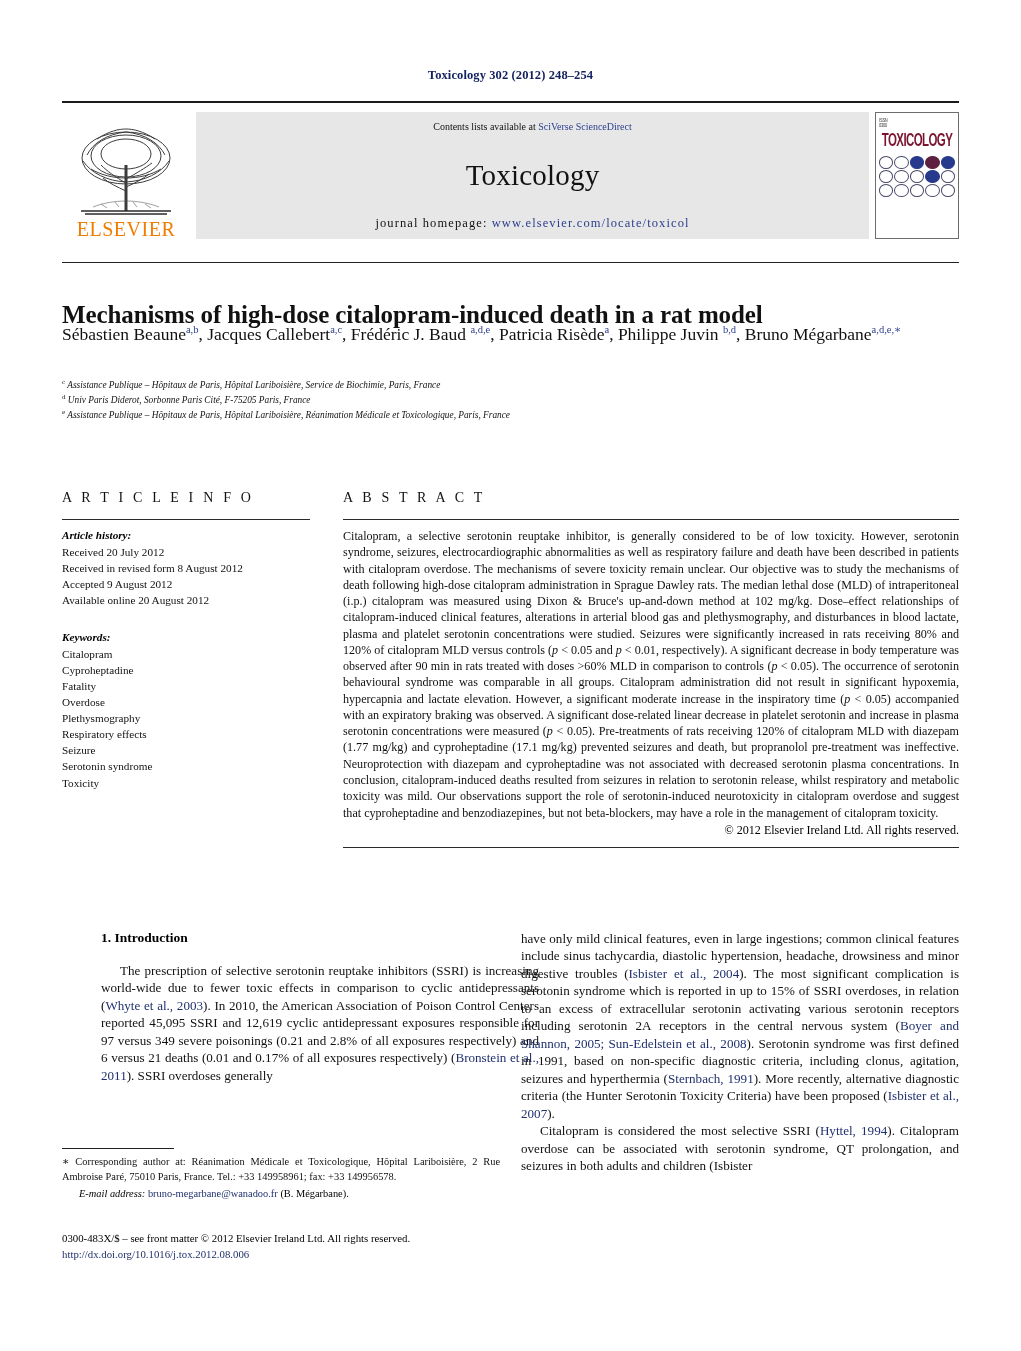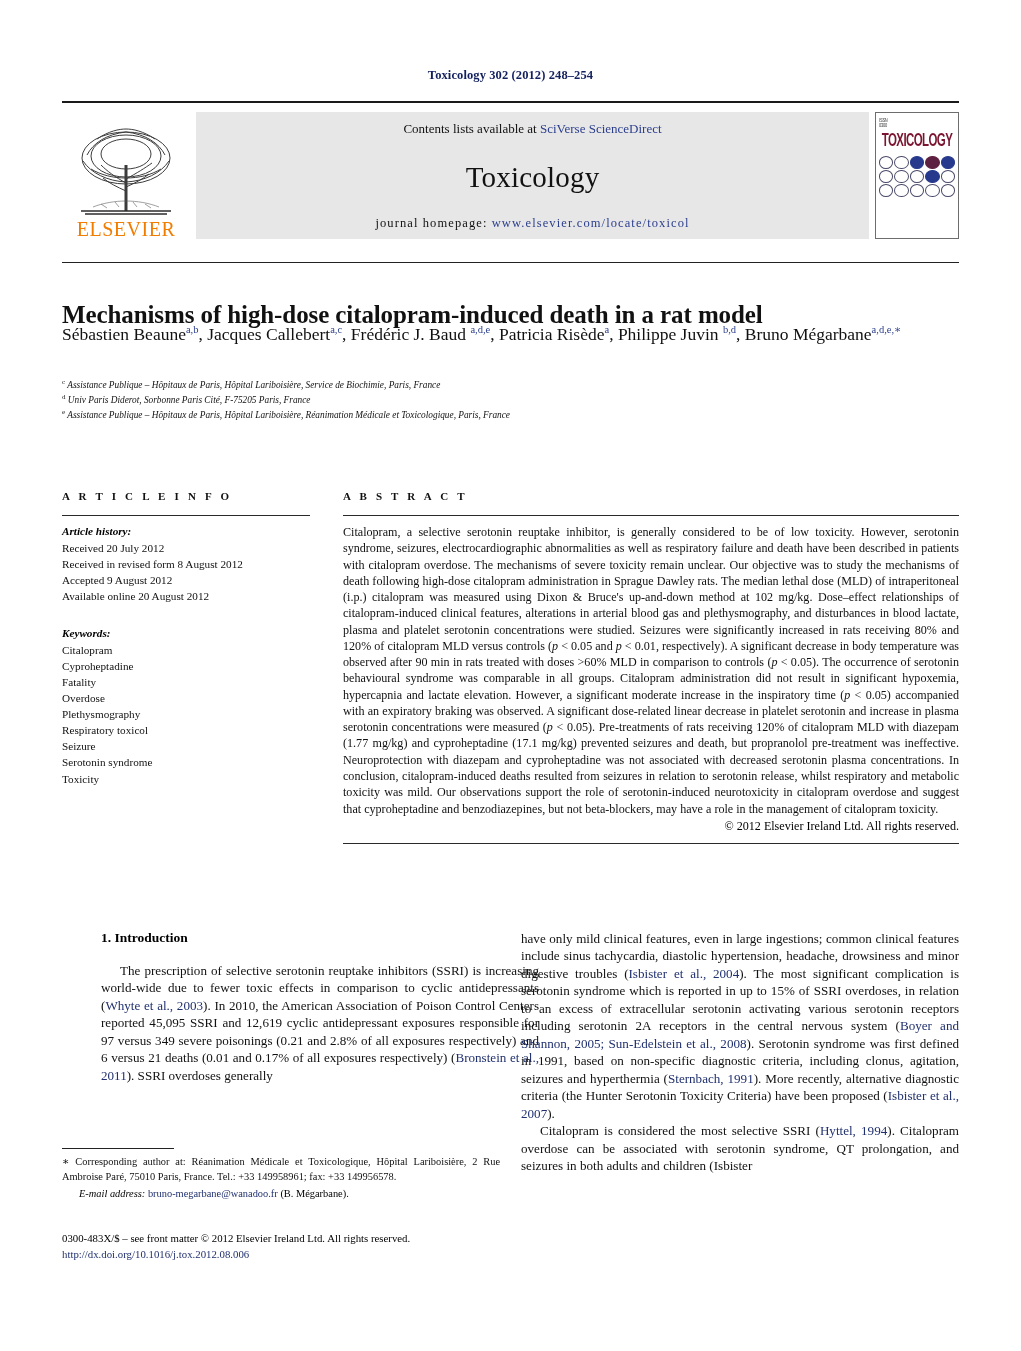--- a/index.html
+++ b/index.html
@@ -69,21 +69,21 @@
     margin-left: 6px;
     margin-right: 6px;
     text-align: center;
     padding: 9px 0 8px 0;
     display: flex;
     flex-direction: column;
     justify-content: space-between;
     min-height: 110px;
   }
   .contents-line {
-    font-size: 13px;
+    font-size: 10px;
     color: #111;
   }
   .contents-line .sd {
     color: #2b3e8c;
   }
   .journal-name {
     font-size: 29px;
     font-family: "Liberation Serif", serif;
     color: #111;
     letter-spacing: 0.2px;
@@ -208,22 +208,22 @@
     width: 248px;
   }
   .abs-col {
     position: absolute;
     top: 490px;
     left: 343px;
     width: 616px;
   }
   .sec-head {
     font-family: "Liberation Serif", serif;
-    font-weight: bold;
-    font-size: 11px;
+    font-weight: normal;
+    font-size: 14px;
     letter-spacing: 3.2px;
     color: #111;
     margin-bottom: 13px;
   }
   .hr-thin {
     border-top: 1px solid #2a2a2a;
     margin-bottom: 8px;
   }
   .hist-head {
     font-style: italic;
@@ -429,21 +429,21 @@
         <div class="hist-line">Accepted 9 August 2012</div>
         <div class="hist-line">Available online 20 August 2012</div>
       </div>
     <div class="kw-head">Keywords:</div>
     <div id="keywords-list">
         <div class="kw-line">Citalopram</div>
         <div class="kw-line">Cyproheptadine</div>
         <div class="kw-line">Fatality</div>
         <div class="kw-line">Overdose</div>
         <div class="kw-line">Plethysmography</div>
-        <div class="kw-line">Respiratory toxicol</div>
+        <div class="kw-line">Respiratory effects</div>
         <div class="kw-line">Seizure</div>
         <div class="kw-line">Serotonin syndrome</div>
         <div class="kw-line">Toxicity</div>
       </div>
   </div>
 
   <div class="abs-col">
     <div class="sec-head">A B S T R A C T</div>
     <div class="hr-thin"></div>
     <div class="abstract-body">Citalopram, a selective serotonin reuptake inhibitor, is generally considered to be of low toxicity. However, serotonin syndrome, seizures, electrocardiographic abnormalities as well as respiratory failure and death have been described in patients with citalopram overdose. The mechanisms of severe toxicity remain unclear. Our objective was to study the mechanisms of death following high-dose citalopram administration in Sprague Dawley rats. The median lethal dose (MLD) of intraperitoneal (i.p.) citalopram was measured using Dixon &amp; Bruce's up-and-down method at 102 mg/kg. Dose–effect relationships of citalopram-induced clinical features, alterations in arterial blood gas and plethysmography, and disturbances in blood lactate, plasma and platelet serotonin concentrations were studied. Seizures were significantly increased in rats receiving 80% and 120% of citalopram MLD versus controls (<em>p</em> &lt; 0.05 and <em>p</em> &lt; 0.01, respectively). A significant decrease in body temperature was observed after 90 min in rats treated with doses &gt;60% MLD in comparison to controls (<em>p</em> &lt; 0.05). The occurrence of serotonin behavioural syndrome was comparable in all groups. Citalopram administration did not result in significant hypoxemia, hypercapnia and lactate elevation. However, a significant moderate increase in the inspiratory time (<em>p</em> &lt; 0.05) accompanied with an expiratory braking was observed. A significant dose-related linear decrease in platelet serotonin and increase in plasma serotonin concentrations were measured (<em>p</em> &lt; 0.05). Pre-treatments of rats receiving 120% of citalopram MLD with diazepam (1.77 mg/kg) and cyproheptadine (17.1 mg/kg) prevented seizures and death, but propranolol pre-treatment was ineffective. Neuroprotection with diazepam and cyproheptadine was not associated with decreased serotonin plasma concentrations. In conclusion, citalopram-induced deaths resulted from seizures in relation to serotonin release, whilst respiratory and metabolic toxicity was mild. Our observations support the role of serotonin-induced neurotoxicity in citalopram overdose and suggest that cyproheptadine and benzodiazepines, but not beta-blockers, may have a role in the management of citalopram toxicity.</div>

